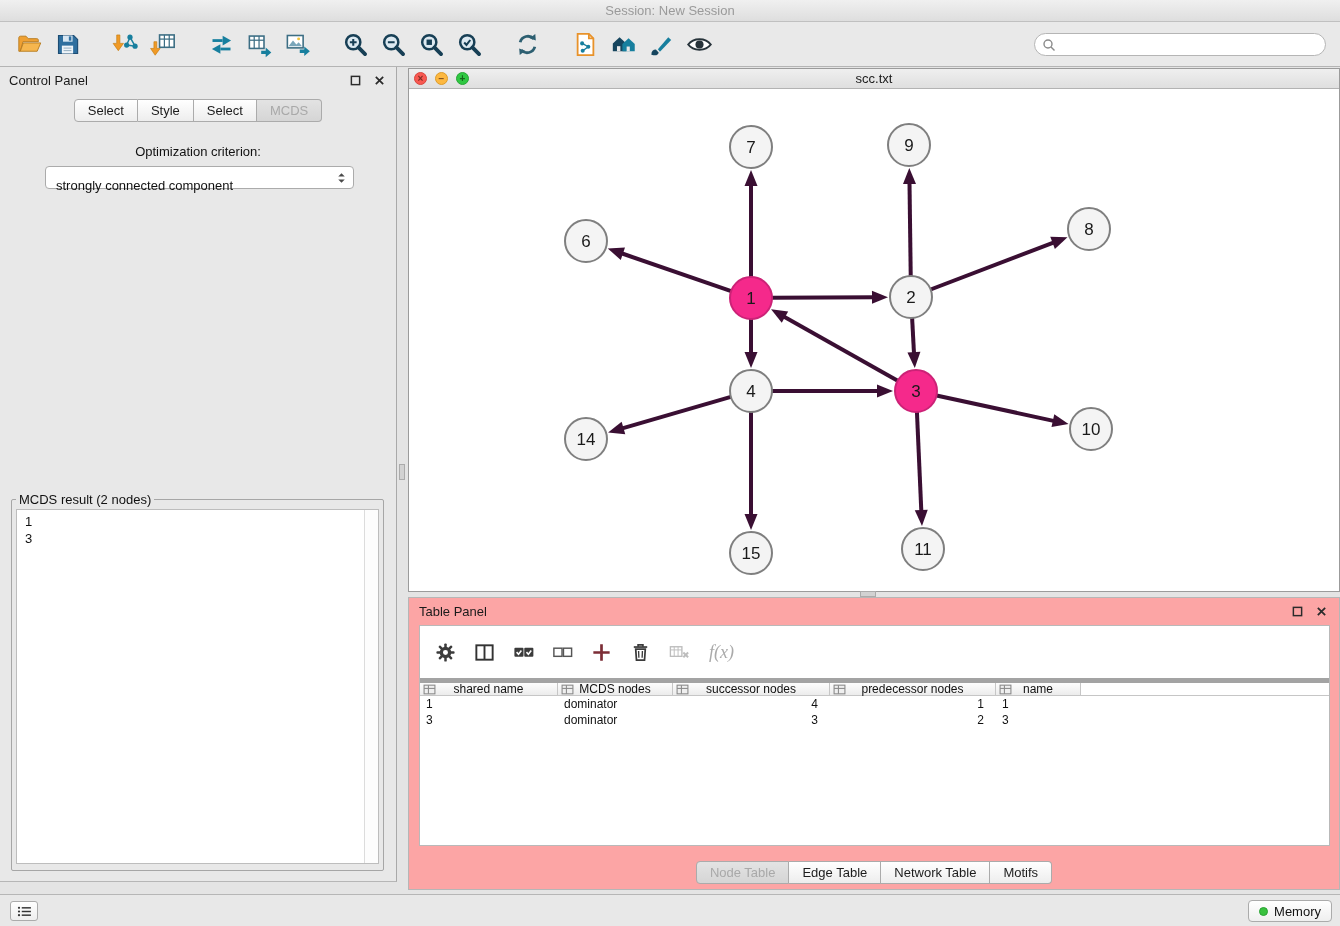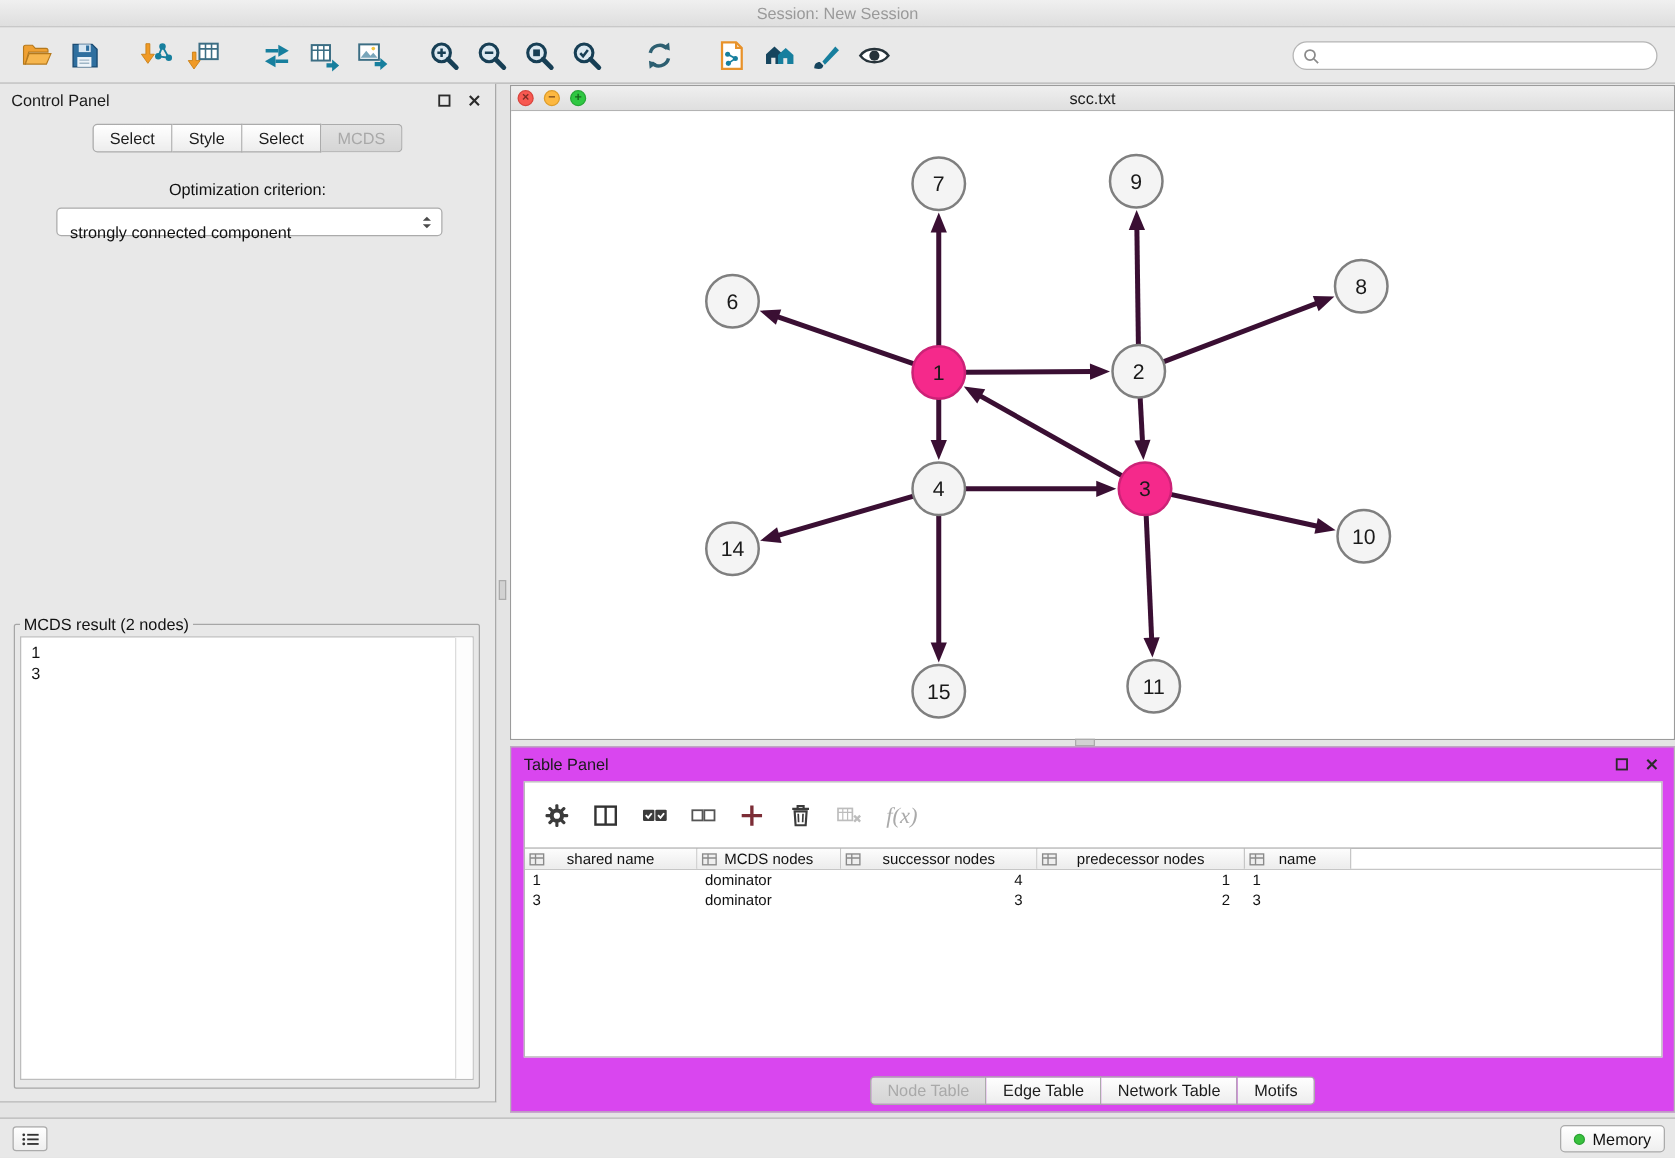--- a/index.html
+++ b/index.html
@@ -63,28 +63,28 @@
   .tl-red{background:#f85951;border:1px solid #d8453e;}
   .tl-yellow{background:#fdb840;border:1px solid #dd9c2a;}
   .tl-green{background:#2fc842;border:1px solid #27a636;color:rgba(10,60,10,.7);}
   .net-canvas{position:absolute;left:0;top:20px;width:930px;height:502px;background:#fff;}
 
   
   .v-split-handle{position:absolute;left:399px;top:464px;width:6px;height:16px;background:#d2d2d2;border:1px solid #ababab;}
   .h-split-handle{position:absolute;left:860px;top:591px;width:16px;height:6px;background:#d2d2d2;border:1px solid #ababab;}
 
   
-  .table-panel{position:absolute;left:408px;top:597px;width:932px;height:293px;background:#d946ef;border:1px solid #b6b6b6;}
+  .table-panel{position:absolute;left:408px;top:597px;width:932px;height:293px;background:#fca5a5;border:1px solid #b6b6b6;}
   .tp-head{height:26px;display:flex;align-items:center;padding:0 10px;font-size:13px;color:#1a1a1a;}
   .tp-box{position:absolute;left:10px;right:9px;top:27px;height:221px;background:#fff;border:1px solid #b9b9b9;}
   .tp-toolbar{height:52px;display:flex;align-items:center;padding-left:12px;gap:12px;}
   .tp-tool{width:27px;height:27px;display:flex;align-items:center;justify-content:center;}
   .tp-tool svg{width:23px;height:23px;}
   .fx{font-family:"Liberation Serif",serif;font-style:italic;font-size:18px;color:#aaa;padding-left:4px;}
-  .thead{display:flex;border-top:1px solid #a3a3a3;border-bottom:1px solid #c6c6c6;height:18px;}
+  .thead{display:flex;border-top:5px solid #a3a3a3;border-bottom:1px solid #c6c6c6;height:18px;}
   .th{position:relative;display:flex;align-items:center;justify-content:center;font-size:12px;color:#111;
     background:linear-gradient(#fdfdfd,#ececec);border-right:1px solid #c6c6c6;}
   .th-icon{position:absolute;left:3px;width:13px;height:13px;}
   .tr{display:flex;height:16px;align-items:center;}
   .td{font-size:12px;color:#111;padding:0 6px;overflow:hidden;white-space:nowrap;}
   .td.right{text-align:right;padding-right:12px;}
   .tp-tabs{position:absolute;left:0;right:0;bottom:5px;display:flex;justify-content:center;}
 
   
   .statusbar{position:absolute;left:0;right:0;bottom:0;height:32px;background:#e8e8e8;border-top:1px solid #b6b6b6;}

